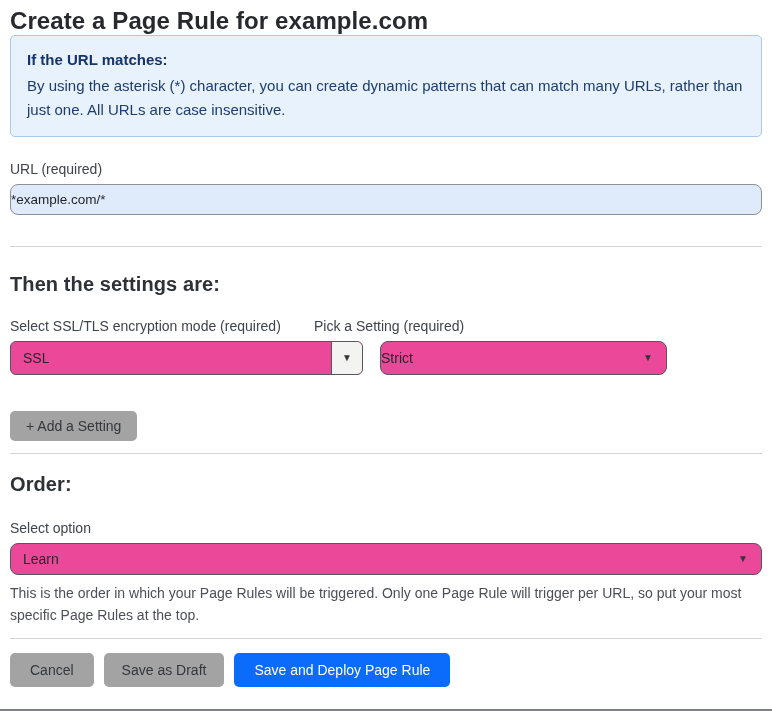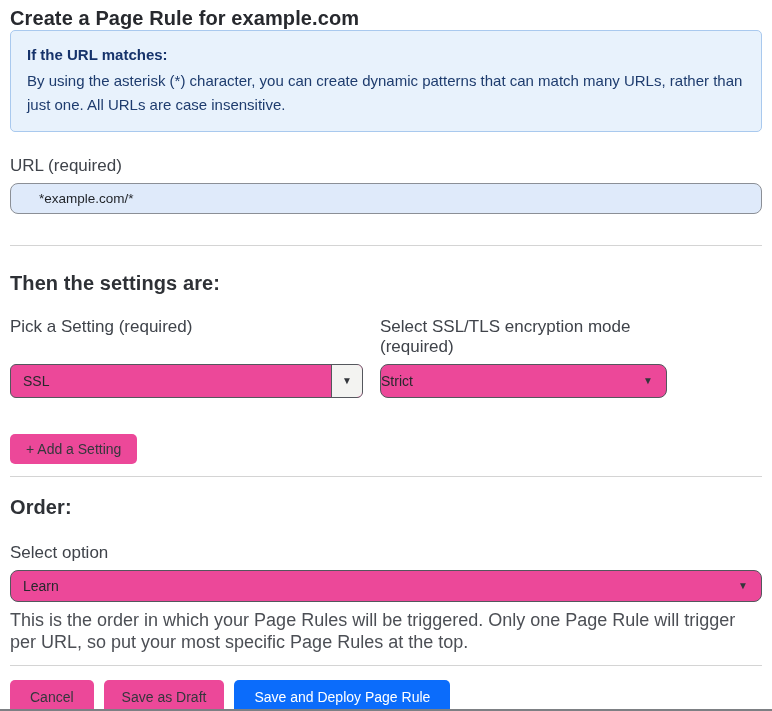--- a/index.html
+++ b/index.html
@@ -8,21 +8,21 @@
     width: 772px;
     height: 711px;
     font-family: "Liberation Sans", sans-serif;
     color: #2b2e33;
     position: relative;
     overflow: hidden;
   }
   .container { padding: 0 10px; }
 
   h1.page-title {
-    font-size: 20px;
+    font-size: 24px;
     font-weight: 700;
     color: #27292e;
     padding-top: 7px;
     letter-spacing: 0.1px;
   }
 
   .info-box {
     margin-top: 0;
     background: #e8f2fc;
     border: 1px solid #a9c9ee;
@@ -39,34 +39,34 @@
     margin-bottom: 2px;
   }
   .info-box a {
     color: #2b62d9;
     text-decoration: underline;
     cursor: pointer;
   }
   .info-box .link-suffix { color: #1e3c6e; }
 
   .field-label {
-    font-size: 17px;
+    font-size: 14px;
     color: #3f434a;
     margin-bottom: 7px;
   }
 
   .url-label { margin-top: 24px; }
 
   .url-input {
     width: 752px;
     height: 31px;
     background: #dfeafa;
     border: 1px solid #8b8f96;
     border-radius: 8px;
-    padding: 0 28px;
+    padding: 0 0;
     font-family: "Liberation Sans", sans-serif;
     font-size: 13.5px;
     color: #1f2227;
     outline: none;
     display: block;
   }
 
   .divider {
     border: none;
     border-top: 1px solid #d4d4d4;
@@ -144,30 +144,30 @@
   .btn {
     font-family: "Liberation Sans", sans-serif;
     font-size: 14px;
     border: none;
     border-radius: 5px;
     cursor: pointer;
     height: 30px;
     padding: 0 16px;
   }
   .btn-gray {
-    background: #ec4899;
+    background: #a3a3a3;
     color: #34373c;
   }
   .add-setting-btn { margin-top: 36px; height: 30px; }
 
   .order-select-label { margin-top: 24px; }
 
   .help-text {
     margin-top: 7px;
-    font-size: 18px;
+    font-size: 14px;
     line-height: 22px;
     color: #4c4f55;
     max-width: 752px;
   }
 
   .footer-buttons {
     display: flex;
     gap: 10px;
     margin-top: 14px;
   }
@@ -200,22 +200,22 @@
   </div>
 
   <div class="field-label url-label">URL (required)</div>
   <input class="url-input" type="text" value="*example.com/*" style="">
 
   <hr class="divider divider-1">
 
   <div class="section-heading settings-heading">Then the settings are:</div>
 
   <div class="selects-labels">
+    <div class="field-label col2">Select SSL/TLS encryption mode (required)</div>
     <div class="field-label col1">Pick a Setting (required)</div>
-    <div class="field-label col2">Select SSL/TLS encryption mode (required)</div>
   </div>
 
   <div class="selects-row">
     <div class="select-box select-setting">
       <span>SSL</span>
       <span class="arrow-well">
         <span class="chevron">▼</span>
       </span>
     </div>
     <div class="select-box select-mode">

